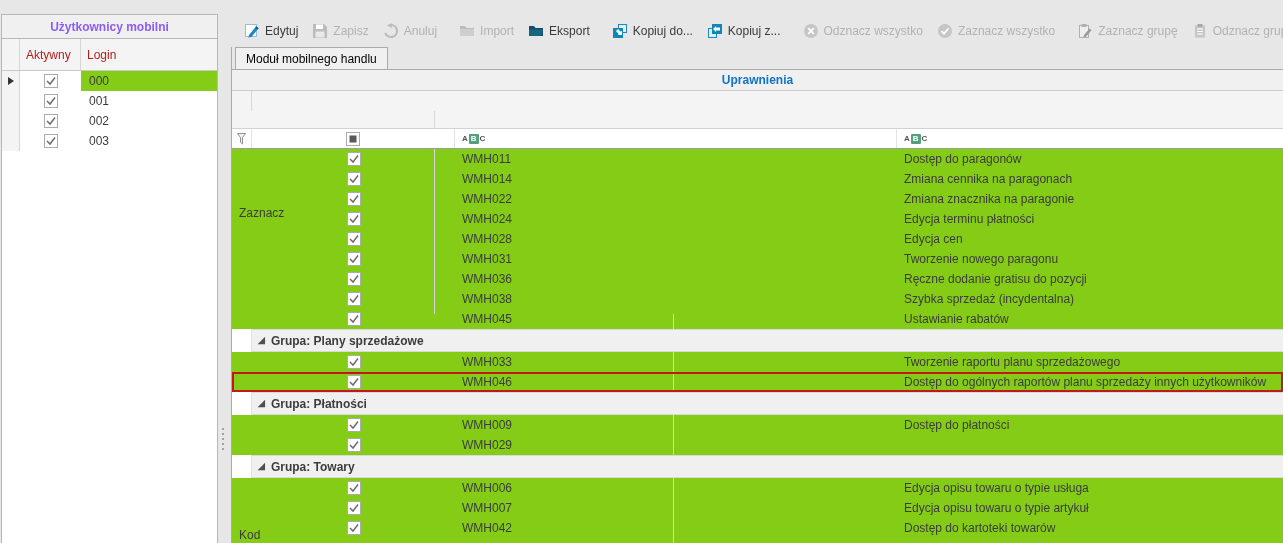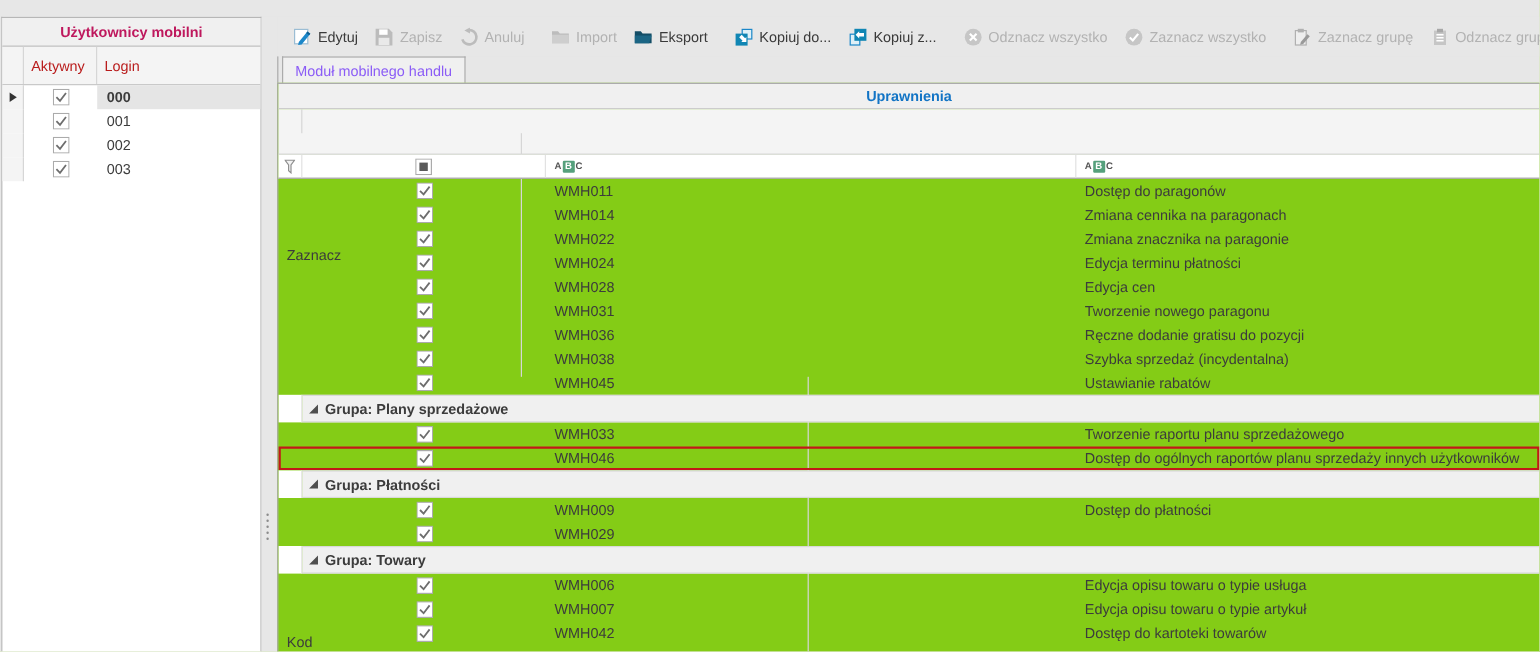--- a/index.html
+++ b/index.html
@@ -2,48 +2,48 @@
 <html><head>
 <meta charset="utf-8">
 <style>
   * { box-sizing: border-box; margin: 0; padding: 0; }
   html,body { width:1283px; height:543px; }
   body { font-family: "Liberation Sans", sans-serif; font-size: 12px; color:#3c3c3c; }
   .screen { position:relative; width:1283px; height:543px; background:#e7e7e7; overflow:hidden; }
 
   
   .left-panel { position:absolute; left:1px; top:14px; width:217px; bottom:0; background:#fff; border:1px solid #b7b7b7; border-bottom:none; display:flex; flex-direction:column; }
-  .lp-title { height:24px; background:#f0f0f0; border-bottom:1px solid #b7b7b7; display:flex; align-items:center; justify-content:center; color:#be185d; font-weight:bold; }
+  .lp-title { height:24px; background:#f0f0f0; border-bottom:1px solid #b7b7b7; display:flex; align-items:center; justify-content:center; color:#8b5cf6; font-weight:bold; }
   .lp-head { display:flex; height:32px; background:#f4f4f4; border-bottom:1px solid #c9c9c9; }
   .lp-head > div { border-right:1px solid #d6d6d6; display:flex; align-items:center; padding-left:6px; color:#b91c1c; }
   .lgutter { width:18px; flex:0 0 18px; display:flex; align-items:center; justify-content:center; padding-left:0 !important; }
   .lcheckcol { width:61px; flex:0 0 61px; }
   .llogincol { flex:1; border-right:none !important; }
   .lrow { display:flex; height:20px; align-items:center; }
   .lrow .lgutter { align-self:stretch; background:#f4f4f4; border-right:1px solid #d6d6d6; }
   .lrow .lcheckcol { display:flex; align-items:center; justify-content:center; padding-left:0; }
   .lrow .llogincol { align-self:stretch; display:flex; align-items:center; padding-left:8px; }
-  .lrow.selected .llogincol { background:#e5e5e5;font-weight:bold; }
+  .lrow.selected .llogincol { background:#84cc16; }
   .row-arrow { width:0; height:0; border-left:6px solid #333; border-top:4px solid transparent; border-bottom:4px solid transparent; }
 
   
   .splitter { position:absolute; left:218px; top:14px; width:13px; bottom:0; background:#e7e7e7; }
   .splitter-dots { position:absolute; left:4px; top:414px; display:flex; flex-direction:column; gap:3px; }
   .splitter-dots i { width:2px; height:2px; background:#8b8b8b; border-radius:50%; }
 
   
   .toolbar { position:absolute; left:231px; top:14px; right:0; height:33px; display:flex; align-items:center; padding-left:6px; background:#e7e7e7; }
   .tbtn { display:flex; align-items:center; gap:5px; padding:3px 7px; color:#3a3a3a; white-space:nowrap; }
   .tbtn.disabled { color:#b2b2b2; }
   .tsep { width:1px; height:20px; background:#c6c6c6; margin:0 4px; }
   .ticon { display:flex; align-items:center; }
 
   
   .tabstrip { position:absolute; left:231px; top:47px; right:0; height:22px; border-left:1px solid #ababab; }
-  .tab { position:absolute; left:3px; top:0; height:22px; padding:0 10px; background:#f0f0f0; border:1px solid #ababab; border-bottom:none; display:flex; align-items:center; color:#8b5cf6; }
+  .tab { position:absolute; left:3px; top:0; height:22px; padding:0 10px; background:#f0f0f0; border:1px solid #ababab; border-bottom:none; display:flex; align-items:center; color:#000000; }
   .content { position:absolute; left:231px; top:69px; right:0; bottom:0; background:#84cc16; border-left:1px solid #ababab; border-top:1px solid #ababab; display:flex; flex-direction:column; }
   .band-title { height:21px; background:#f0f0f0; border-bottom:1px solid #cccccc; display:flex; align-items:center; justify-content:center; color:#1274c5; font-weight:bold; }
 
   .ghead { display:flex; height:38px; background:#f4f4f4; border-bottom:1px solid #d2d2d2;flex-direction:column; }
   .ghead > div { border-right:1px solid #d6d6d6; display:flex; align-items:center; padding-left:7px; }
   .ggutter { width:20px; flex:0 0 20px; padding-left:0 !important; justify-content:center; display:flex; align-items:center; }
   .gcheckcol { width:203px; flex:0 0 203px; }
   .gkodcol { width:442px; flex:0 0 442px; }
   .gnazwacol { flex:1; border-right:none !important; }
 

